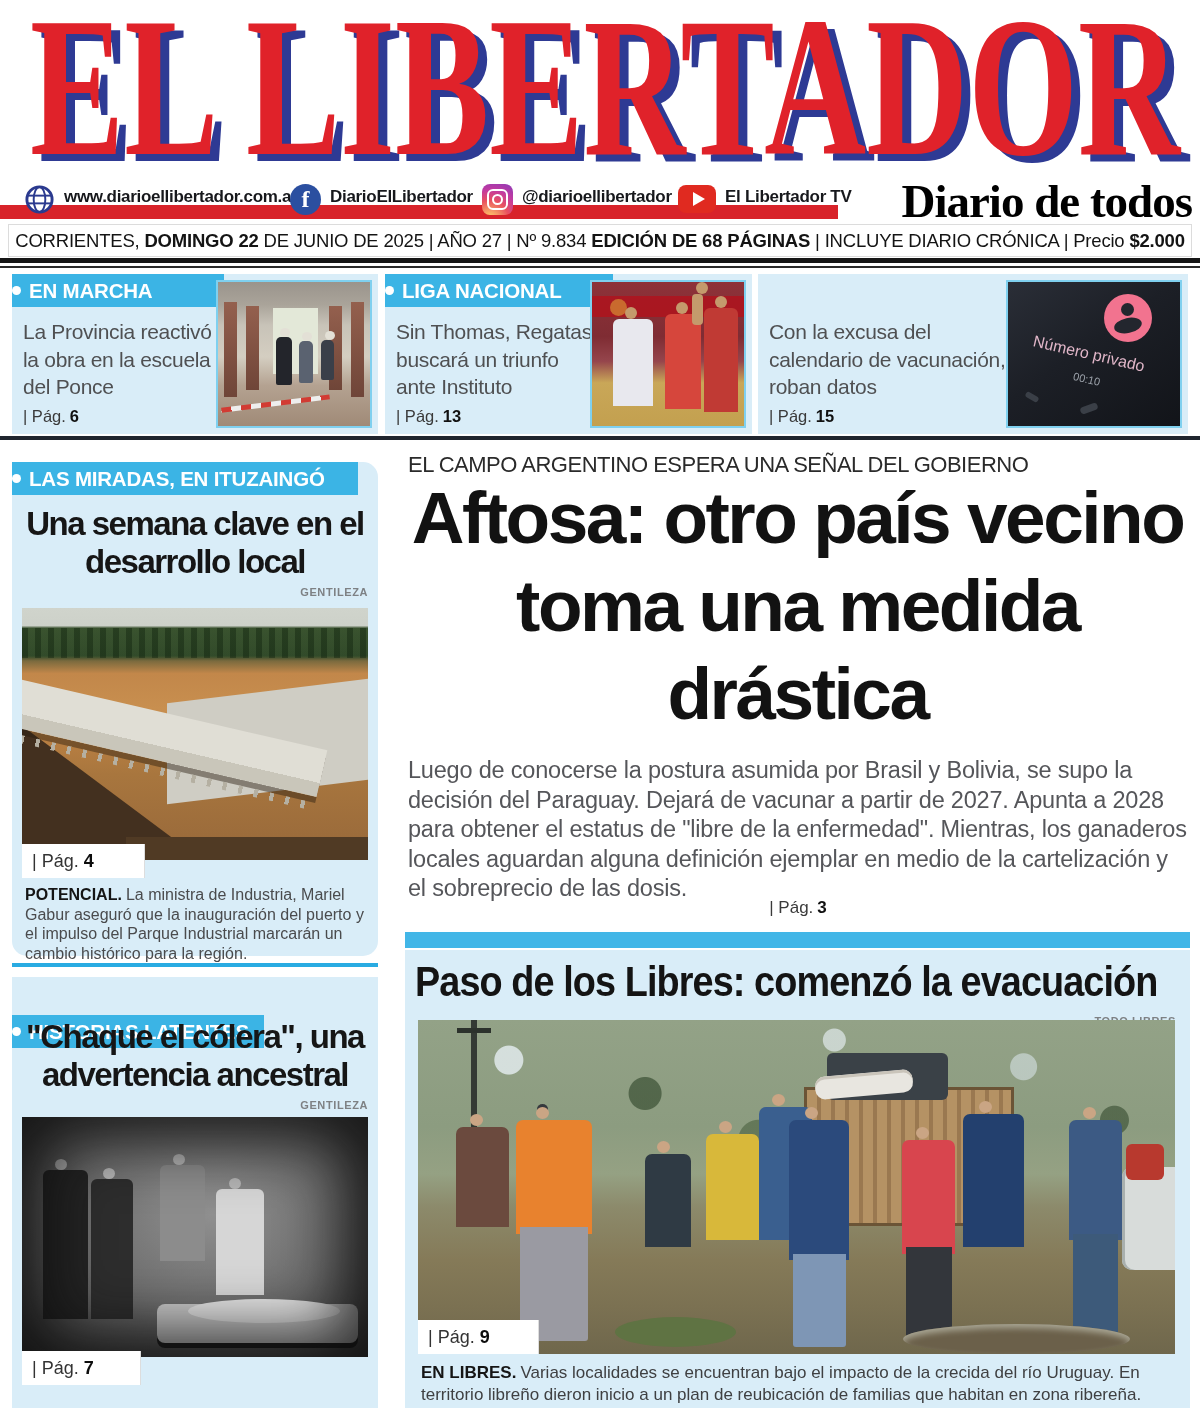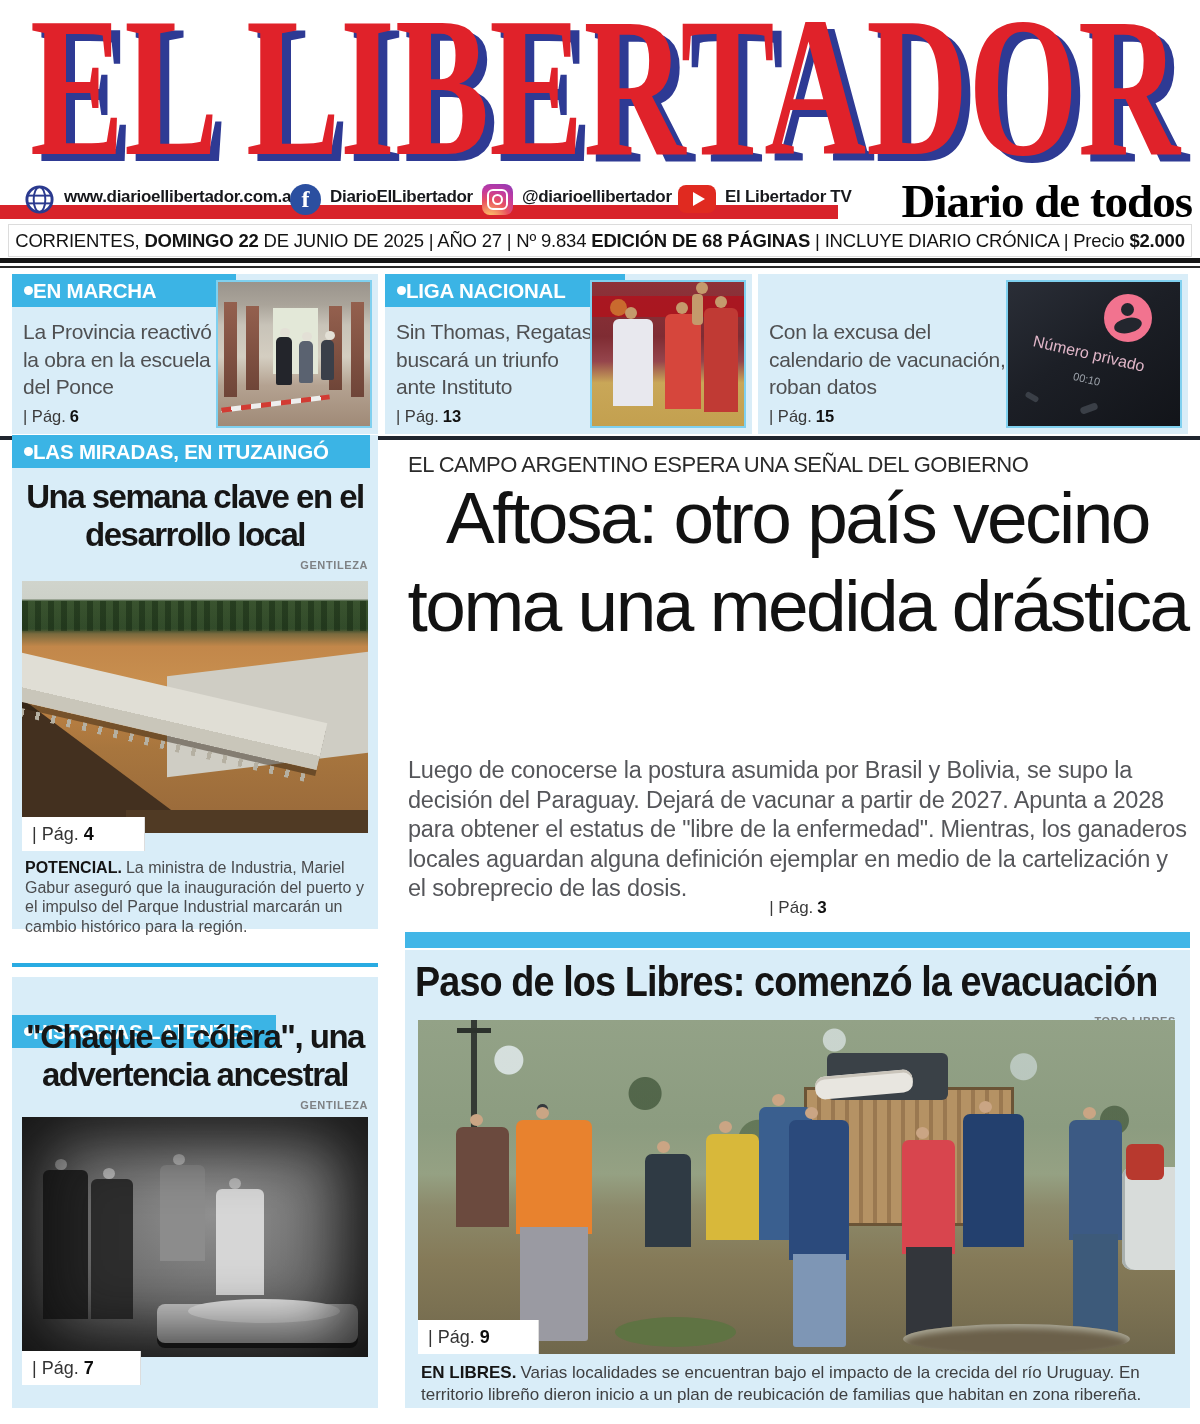--- a/index.html
+++ b/index.html
@@ -25,22 +25,22 @@
                 border-top:7px solid transparent;border-bottom:7px solid transparent;}
   
   #datebox{left:8px;top:224px;width:1182px;height:31px;border:1px solid #dcdcdc;
            display:flex;align-items:center;justify-content:center;}
   #dateline{font-size:18.5px;color:#141414;letter-spacing:-0.2px;white-space:nowrap;}
   #dateline b{font-weight:bold;}
   #rule2{left:0;top:258px;width:1200px;height:10px;
          background:linear-gradient(#161616 0 5px,#ffffff 5px 8px,#2a2a2a 8px 10px);}
   
   .teaser{top:274px;height:160px;background:#d9edf8;}
-  .cyanbar{background:#3bb4e5;color:#fff;display:flex;align-items:center;
-           height:33px;padding-left:12px;font-weight:bold;font-size:20.5px;letter-spacing:-0.2px;}
+  .cyanbar{background:#3bb4e5;color:#fff;display:flex;align-items:center;gap:8px;
+           height:33px;font-weight:bold;font-size:20.5px;letter-spacing:-0.2px;}
   .dot{width:9px;height:9px;border-radius:50%;background:#fff;flex:0 0 auto;}
   .t-head{position:absolute;left:11px;top:44px;font-size:21px;line-height:27.5px;color:#4f5052;letter-spacing:-0.3px;}
   .pagline{position:absolute;left:11px;bottom:8px;font-size:16.5px;color:#3a3a3a;}
   .pagline b{color:#111;margin-left:4px;}
   .t-img{position:absolute;top:6px;bottom:6px;right:6px;border:2px solid #7fd0ef;overflow:hidden;}
   #navyrule{left:0;top:436px;width:1200px;height:4px;background:#20252e;}
   
   .lblock{left:12px;width:366px;background:#d9edf8;}
   .l-head{position:absolute;left:0;width:100%;text-align:center;font-weight:bold;
           font-size:33px;line-height:38px;letter-spacing:-1.5px;color:#161616;}
@@ -48,21 +48,21 @@
   .photo{position:absolute;overflow:hidden;}
   .paglabel{position:absolute;background:#fff;height:34px;display:flex;align-items:center;
             padding-left:10px;font-size:18px;color:#333;box-shadow:1px 0 0 #ddd;}
   .paglabel b{margin-left:5px;color:#0d0d0d;}
   .caption{position:absolute;color:#4a4b4d;}
   .caption b{color:#151515;margin-right:4px;}
   #lcap1{left:13px;top:423px;width:342px;font-size:16px;line-height:19.5px;}
   #cyandiv{left:12px;top:963px;width:366px;height:4px;background:#29abe2;}
   
   #kicker{left:408px;top:452px;font-size:22px;color:#2a2a2a;letter-spacing:-0.5px;}
-  #mainhead{left:405px;top:474px;width:785px;text-align:center;font-weight:normal;
+  #mainhead{left:405px;top:474px;width:785px;text-align:center;font-weight:bold;
             font-size:73px;line-height:88px;letter-spacing:-2.5px;color:#121212;}
   #lede{left:408px;top:756px;width:780px;font-size:23.5px;line-height:29.6px;color:#55565a;letter-spacing:-0.2px;}
   #pag3{left:408px;top:898px;width:780px;text-align:center;font-size:17px;color:#3a3a3a;}
   #pag3 b{color:#111;margin-left:4px;}
   #cyanstrip{left:405px;top:932px;width:785px;height:16px;background:#42b6e7;}
   #section2{left:405px;top:950px;width:785px;height:458px;background:#d9edf8;}
   #sec2head{position:absolute;left:10px;top:8px;font-weight:bold;font-size:42px;color:#141414;
             letter-spacing:-1px;transform:scaleX(0.90);transform-origin:left top;white-space:nowrap;}
   #sec2cap{left:16px;top:412px;width:752px;font-size:17px;line-height:22px;color:#3f4042;}
   
@@ -234,21 +234,21 @@
       <div class="ph-caller">Número privado</div>
       <div class="ph-time">00:10</div>
       <div class="smudge" style="left:10%;bottom:18%;width:14px;height:6px;transform:rotate(30deg);"></div>
       <div class="smudge" style="left:42%;bottom:10%;width:18px;height:7px;transform:rotate(-20deg);"></div>
     </div>
   </div>
 </div>
 
 <div id="navyrule" class="abs"></div>
 
-<div class="abs lblock" style="top:435px;height:494px;">
+<div class="abs lblock" style="top:462px;height:494px;border-radius:15px;">
   <div class="cyanbar" style="width:346px;">
     <span class="dot"></span>
     <span>LAS MIRADAS, EN ITUZAINGÓ</span>
   </div>
   <div class="l-head" style="top:43px;">Una semana clave en el desarrollo local</div>
   <div class="credit" style="top:124px;">GENTILEZA</div>
   <div class="photo" style="left:10px;top:146px;width:346px;height:252px;">
     <div class="ph-port">
       <div class="trees"></div>
       <div class="apron"></div>

